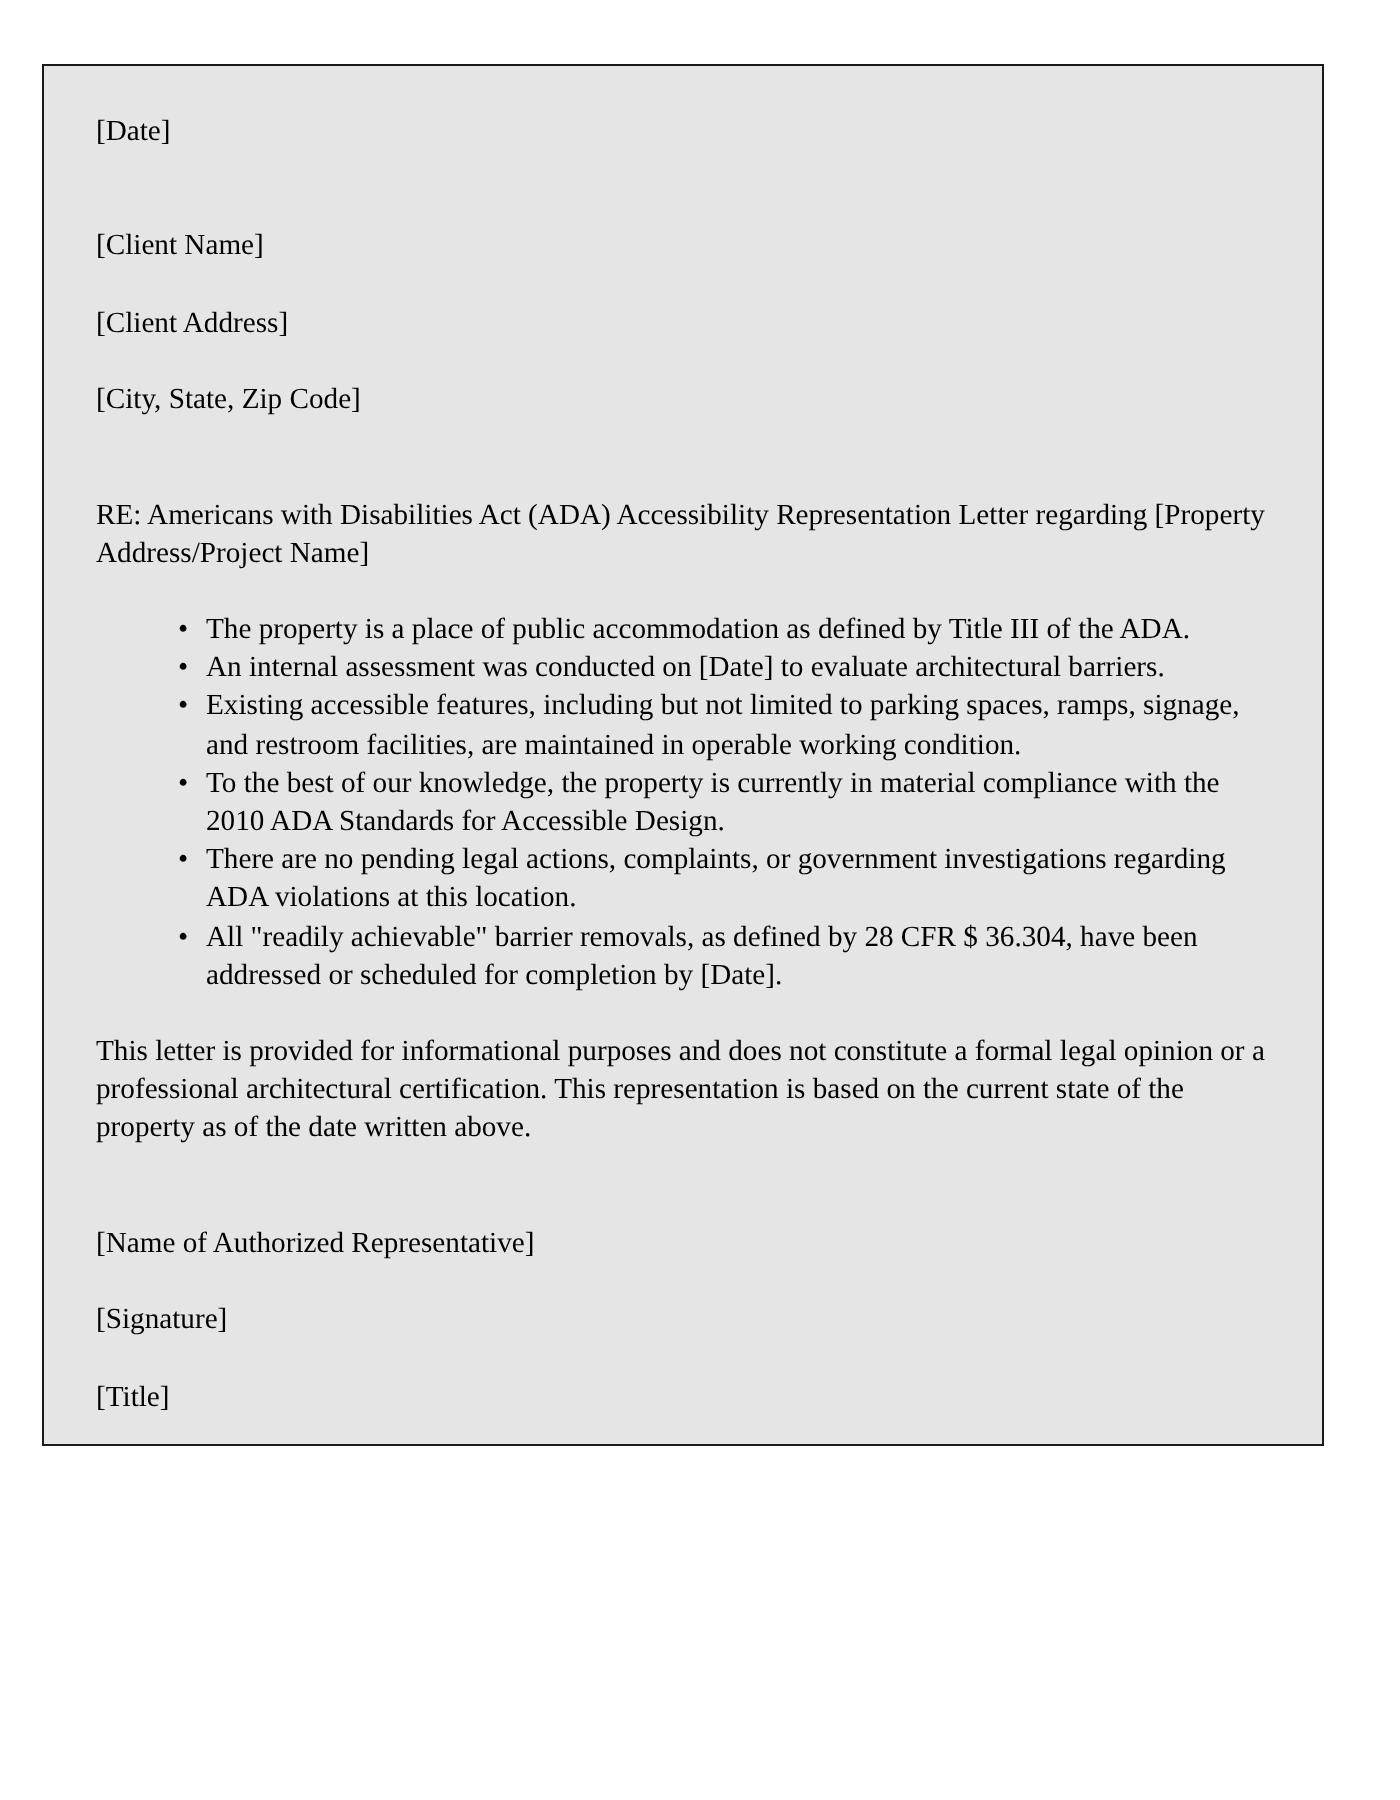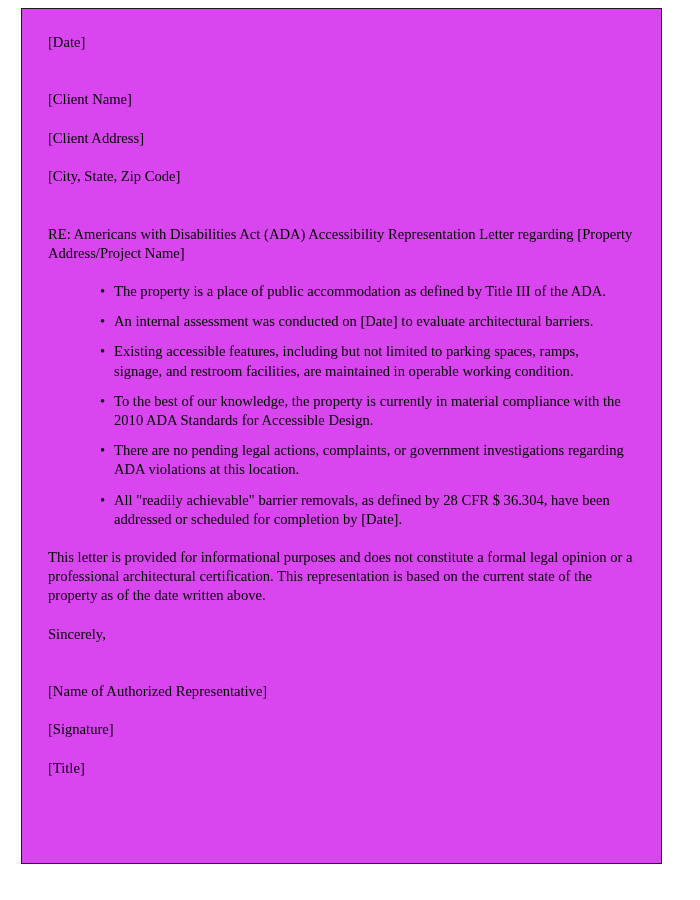--- a/index.html
+++ b/index.html
@@ -10,26 +10,26 @@
   body {
     width: 700px;
     height: 900px;
     font-family: "Liberation Serif", "DejaVu Serif", serif;
     color: #000000;
     overflow: hidden;
   }
   .page {
     position: absolute;
     left: 21px;
-    top: 8px;
+    top: 32px;
     width: 641px;
-    height: 856px;
+    height: 691px;
     border: 1.5px solid #1a1a1a;
     box-sizing: border-box;
-    background: #d946ef;
+    background: #e5e5e5;
   }
   .content {
     position: absolute;
     left: 26px;
     top: 24px;
     width: 592px;
     font-size: 14.6px;
     line-height: 19.2px;
     text-align: left;
   }
@@ -37,21 +37,21 @@
     margin: 0 0 19px 0;
     white-space: pre-line;
   }
   .bullets {
     margin: 0 0 19px 0;
     padding: 0 0 0 41px;
     list-style: none;
   }
   .bullets li {
     position: relative;
-    margin: 11px;
+    margin: 0;
     padding: 0 0 0 14px;
   }
   .bullets li::before {
     content: "\2022";
     position: absolute;
     left: 0;
     top: 0;
     font-size: 14.6px;
     line-height: 19.2px;
   }
@@ -82,21 +82,20 @@
       <li>The property is a place of public accommodation as defined by Title III of the ADA.</li>
       <li>An internal assessment was conducted on [Date] to evaluate architectural barriers.</li>
       <li>Existing accessible features, including but not limited to parking spaces, ramps, signage, and restroom facilities, are maintained in operable working condition.</li>
       <li>To the best of our knowledge, the property is currently in material compliance with the 2010 ADA Standards for Accessible Design.</li>
       <li>There are no pending legal actions, complaints, or government investigations regarding ADA violations at this location.</li>
       <li>All "readily achievable" barrier removals, as defined by 28 CFR $ 36.304, have been addressed or scheduled for completion by [Date].</li>
     </ul>
 
     <div class="block">This letter is provided for informational purposes and does not constitute a formal legal opinion or a professional architectural certification. This representation is based on the current state of the property as of the date written above.</div>
 
-    <div class="block">Sincerely,</div>
 
     <div class="block">
       <span class="sig-line">[Name of Authorized Representative]</span>
       <span class="sig-line">[Signature]</span>
       <span class="sig-line">[Title]</span>
       
     </div>
 
   </div>
 </div>

